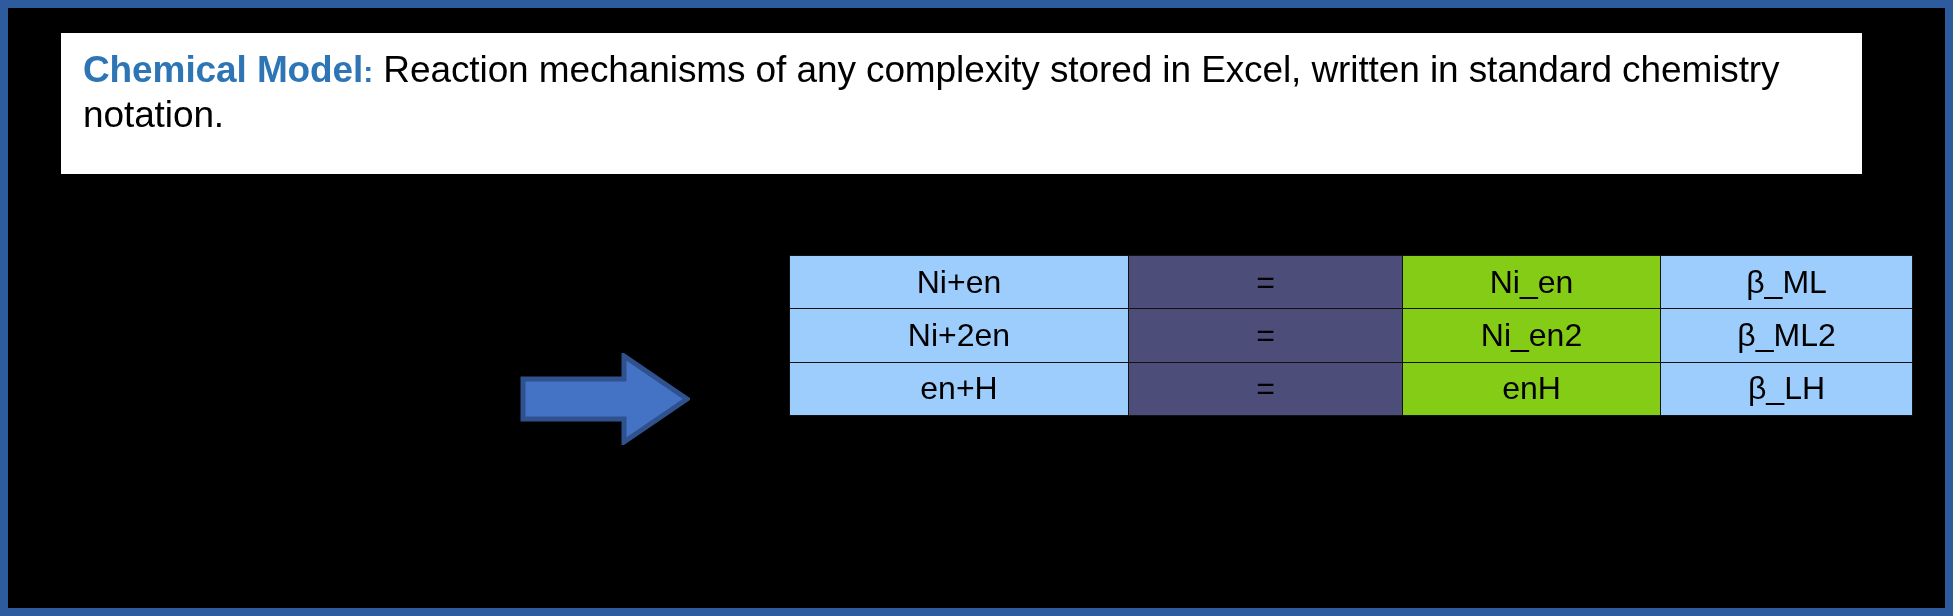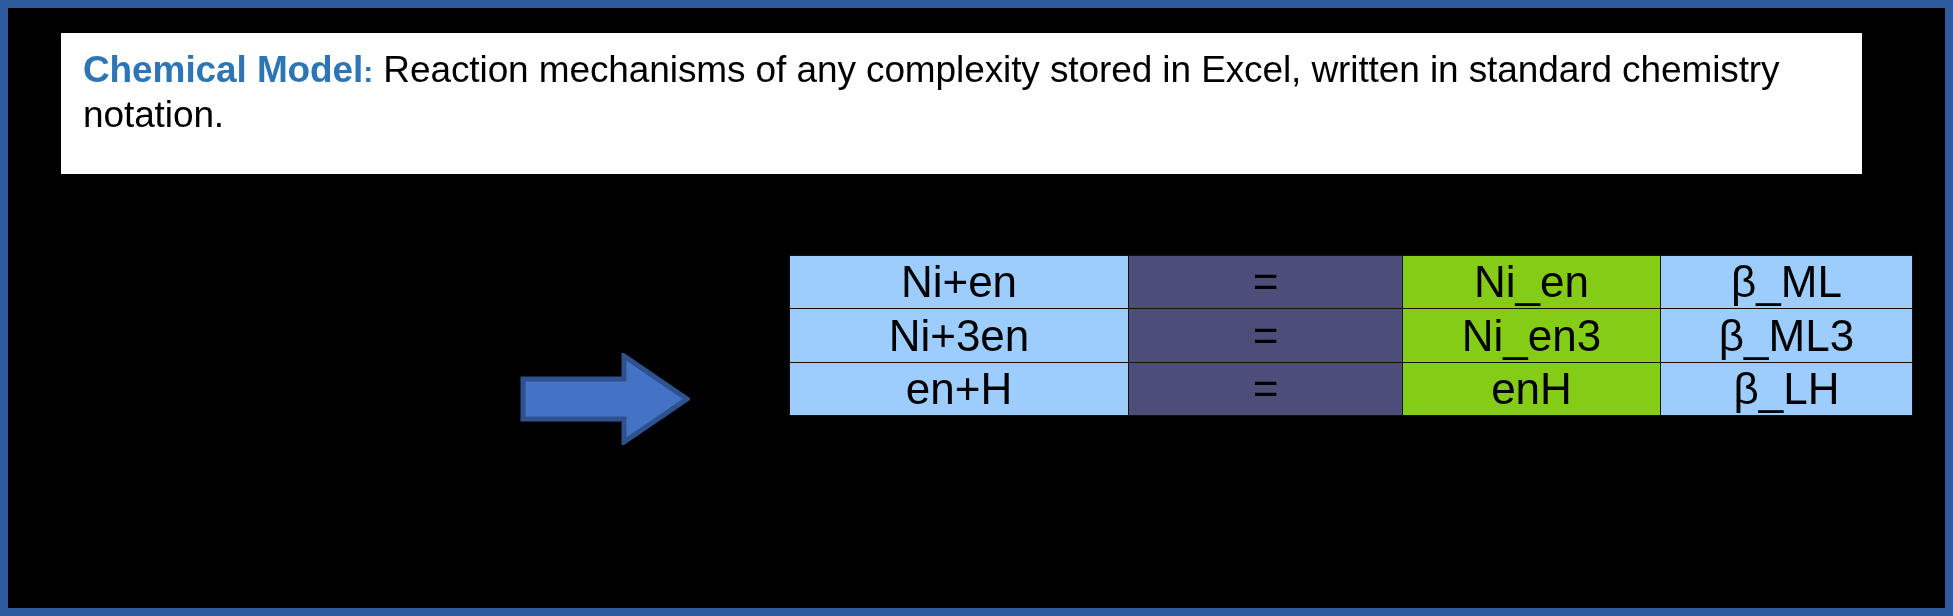--- a/index.html
+++ b/index.html
@@ -64,21 +64,21 @@
     top: 247px;
     width: 1119px;
     border-collapse: collapse;
     table-layout: fixed;
   }
   #reaction-table tr { height: 53.4px; }
   #reaction-table td {
     border: 1.6px solid #111111;
     text-align: center;
     vertical-align: middle;
-    font-size: 44px;
+    font-size: 32px;
     color: #000000;
     padding: 0;
     overflow: hidden;
   }
   td.c-reactant { width: 338px;  background: #9DCDFD; }
   td.c-equals   { width: 273px;  background: #4D4D7A; color: #DDE6F7; font-size: 29px; }
   td.c-product  { width: 257px;  background: #84cc16; }
   td.c-constant { width: 251px;  background: #9DCDFD; }
 </style>
 </head>
@@ -96,24 +96,24 @@
 
   <table id="reaction-table">
     <tbody>
       <tr>
         <td class="c-reactant">Ni+en</td>
         <td class="c-equals">=</td>
         <td class="c-product">Ni_en</td>
         <td class="c-constant">β_ML</td>
       </tr>
       <tr>
-        <td class="c-reactant">Ni+3en</td>
+        <td class="c-reactant">Ni+2en</td>
         <td class="c-equals">=</td>
-        <td class="c-product">Ni_en3</td>
-        <td class="c-constant">β_ML3</td>
+        <td class="c-product">Ni_en2</td>
+        <td class="c-constant">β_ML2</td>
       </tr>
       <tr>
         <td class="c-reactant">en+H</td>
         <td class="c-equals">=</td>
         <td class="c-product">enH</td>
         <td class="c-constant">β_LH</td>
       </tr>
     </tbody>
   </table>
 

